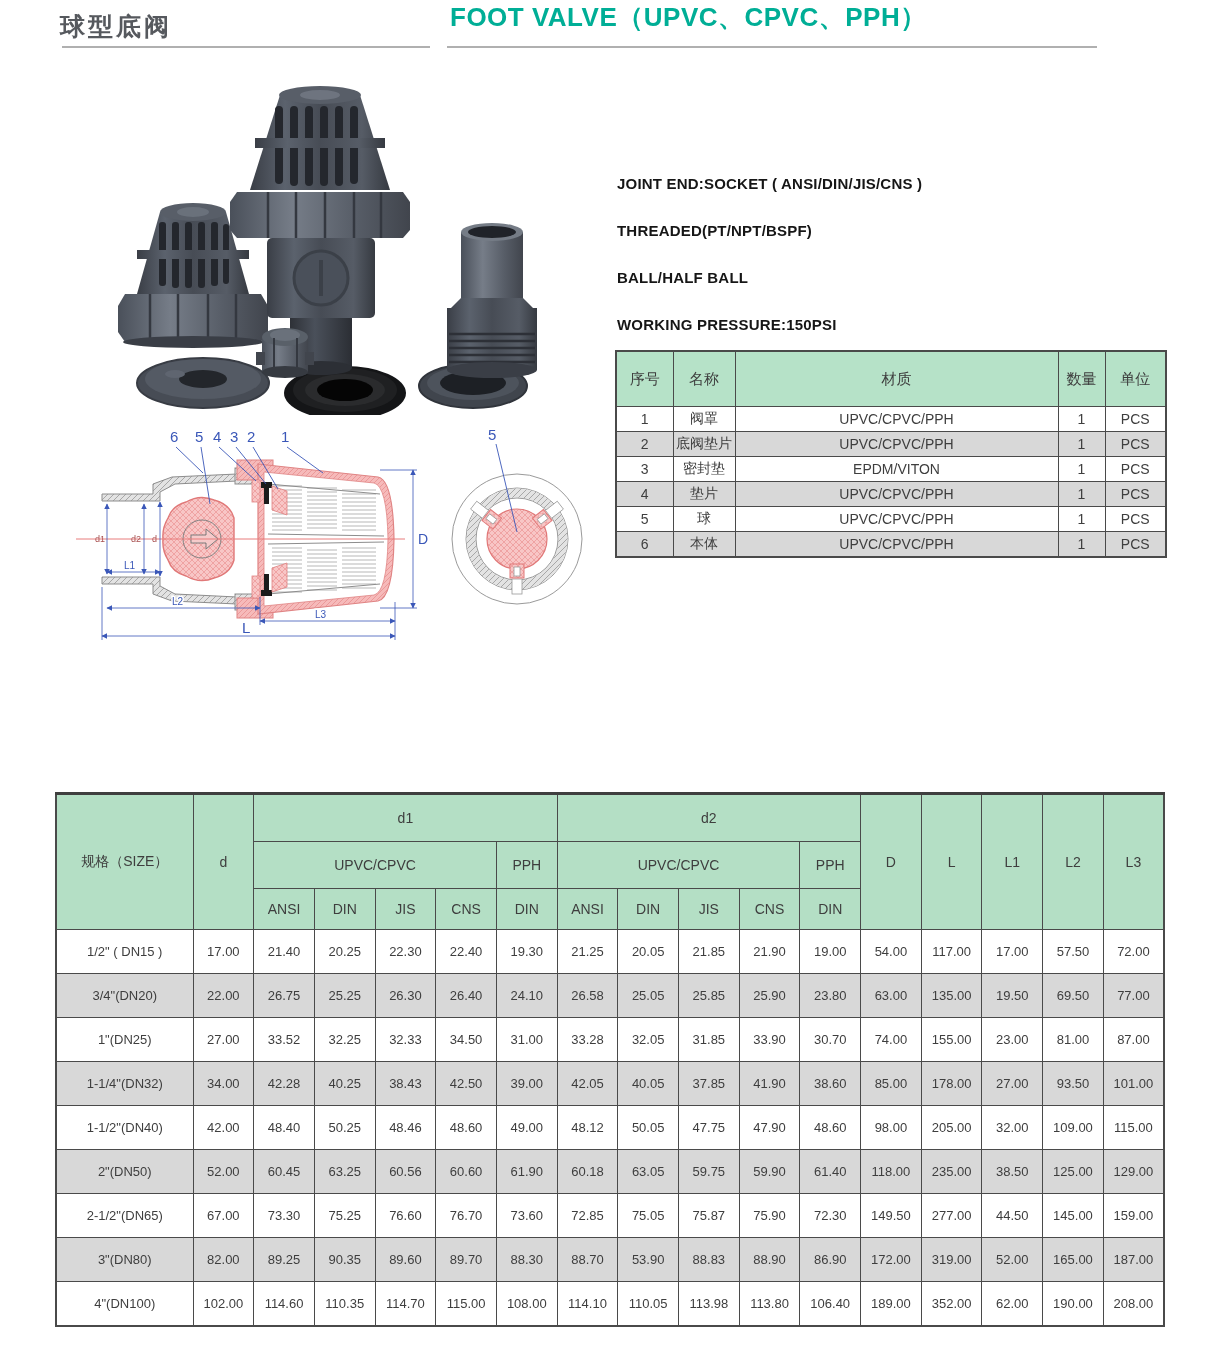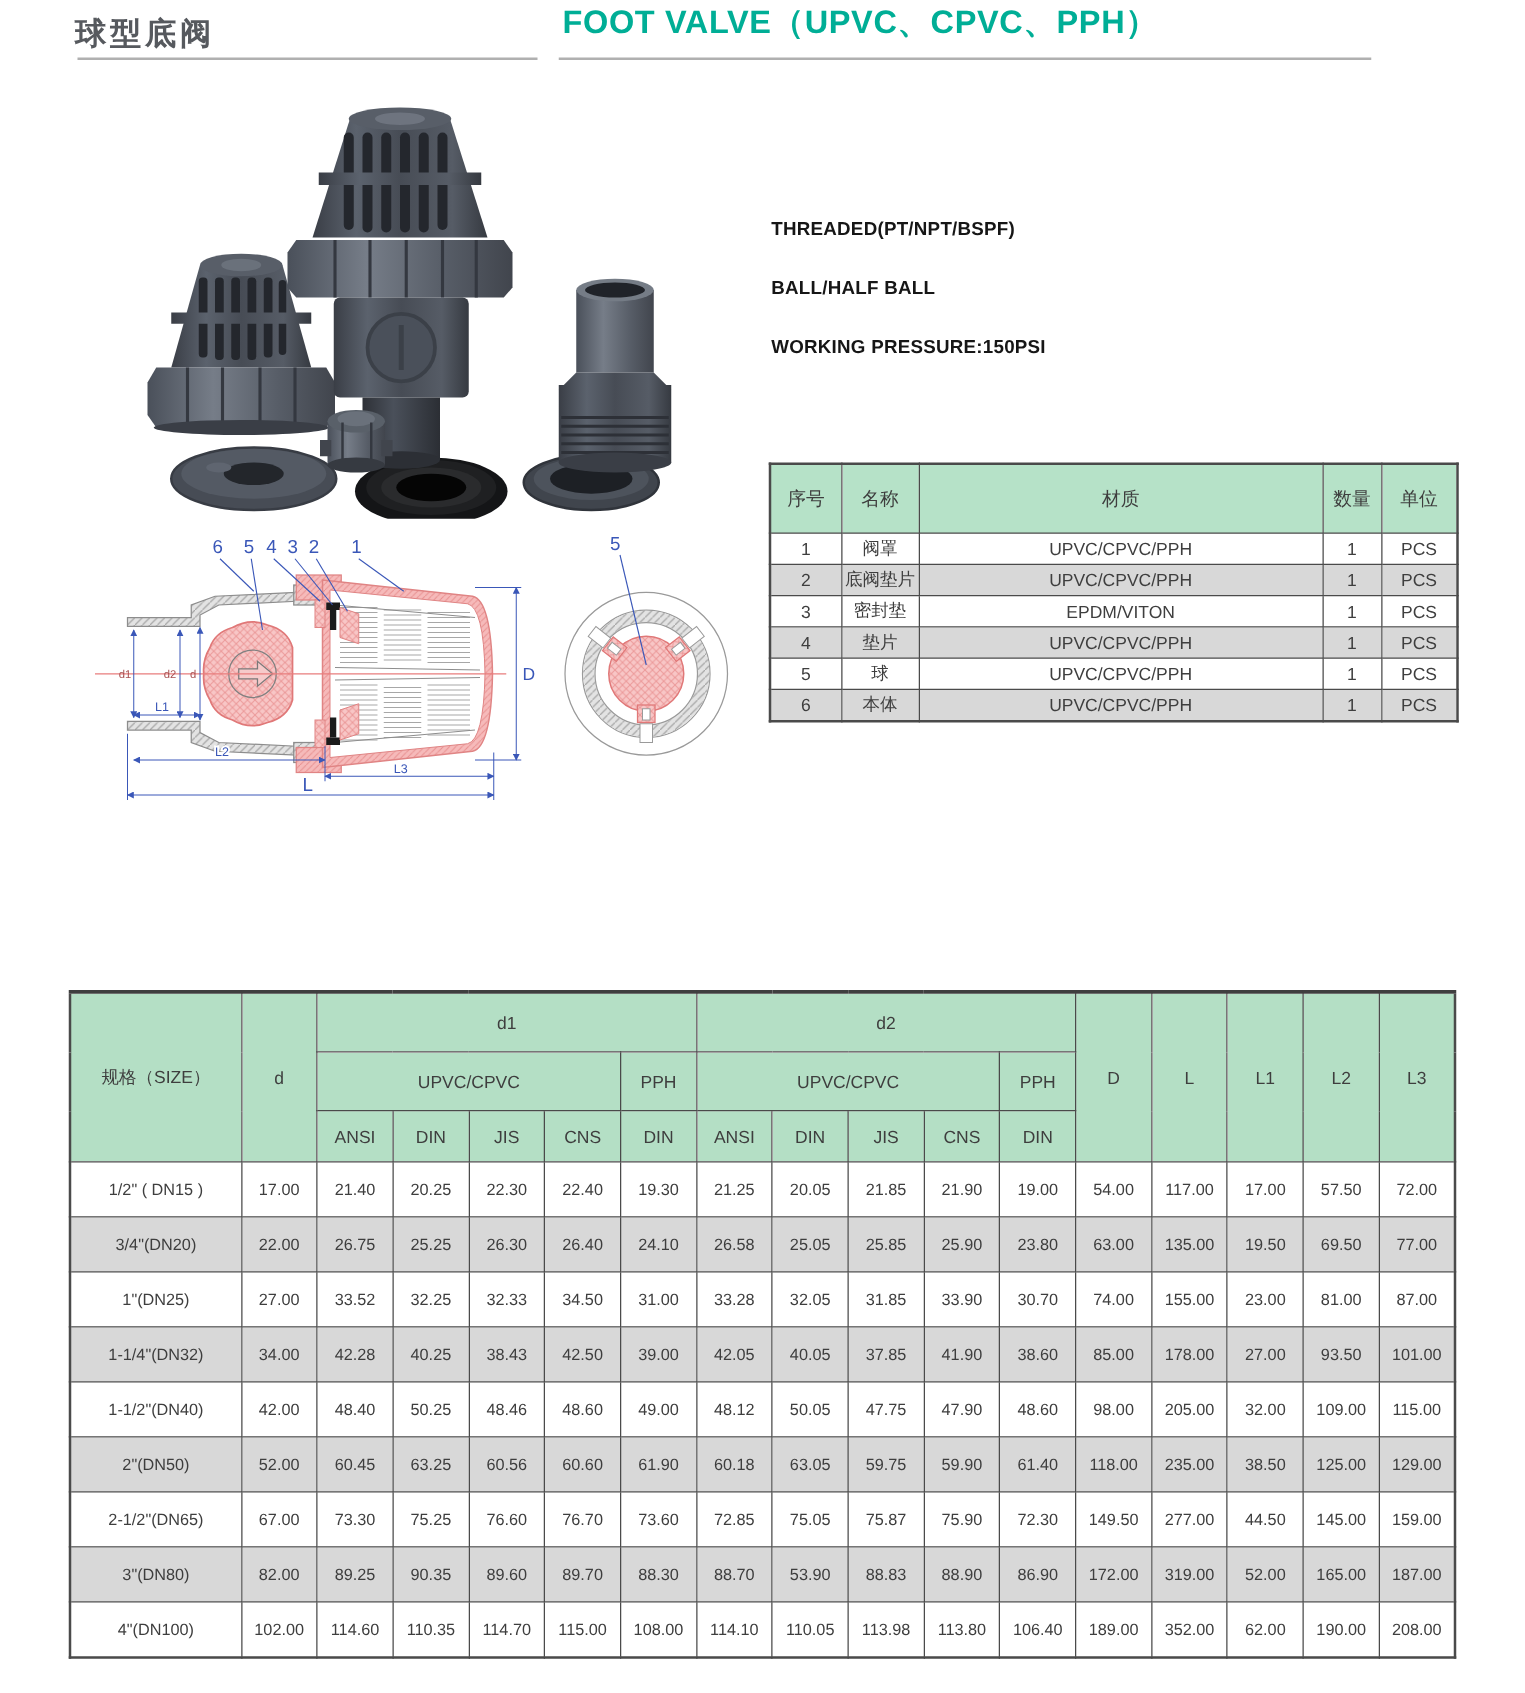--- a/index.html
+++ b/index.html
@@ -9,21 +9,21 @@
   }
   
   .title-cn{position:absolute;left:60px;top:10px;font-size:25px;font-weight:bold;color:#56595e;letter-spacing:3px;}
   .rule-left{position:absolute;left:62px;top:46px;width:368px;height:2px;background:#b0b0b0;}
   .title-en{position:absolute;left:450px;top:0;font-size:26px;font-weight:bold;color:#00AE96;letter-spacing:0.5px;}
   .rule-right{position:absolute;left:447px;top:46px;width:650px;height:2px;background:#b0b0b0;}
   
   .specs{position:absolute;left:617px;top:160px;width:560px;}
   .spec-line{height:47px;line-height:47px;font-size:15px;font-weight:bold;color:#161616;letter-spacing:0.2px;}
   
-  .parts-table{position:absolute;left:615px;top:370px;width:550px;border-collapse:collapse;table-layout:fixed;border:2px solid #4a4a4a;}
+  .parts-table{position:absolute;left:615px;top:350px;width:550px;border-collapse:collapse;table-layout:fixed;border:2px solid #4a4a4a;}
   .parts-table th,.parts-table td{border:1px solid #4a4a4a;text-align:center;vertical-align:middle;color:#3e3e3e;overflow:hidden;}
   .parts-table thead th{background:#b6e2c8;height:52px;font-weight:normal;font-size:15px;}
   .parts-table td{height:22px;font-size:14px;background:#fff;}
   .parts-table tr.alt td{background:#d8d8d8;}
   
   .unit-note{position:absolute;left:55px;top:816px;width:1110px;text-align:center;font-size:13px;font-weight:normal;color:#2b2b2b;}
   .dim-table{position:absolute;left:55px;top:792px;width:1110px;border-collapse:collapse;table-layout:fixed;border:2px solid #4a4a4a;border-top:3px solid #3f3f3f;}
   .dim-table th,.dim-table td{border:1px solid #4a4a4a;text-align:center;vertical-align:middle;color:#3e3e3e;overflow:hidden;}
   .dim-table thead th{background:#b4dfc5;font-weight:normal;font-size:14px;}
   .dim-table tr.h1 th{height:44px;}
@@ -161,20 +161,21 @@
           <line x1="374" y1="261" x2="460" y2="261"></line>
         <line x1="374" y1="268" x2="460" y2="268"></line>
           <line x1="374" y1="275" x2="460" y2="275"></line>
         <line x1="374" y1="282" x2="460" y2="282"></line>
       </g>
       <ellipse cx="417" cy="290" rx="45" ry="8" fill="#3a3e46"></ellipse>
     </g>
   </svg>
 
   <div class="specs">
+    <div class="spec-line">JOINT END:SOCKET ( ANSI/DIN/JIS/CNS )</div>
     <div class="spec-line">THREADED(PT/NPT/BSPF)</div>
     <div class="spec-line">BALL/HALF BALL</div>
     <div class="spec-line">WORKING PRESSURE:150PSI</div>
   </div>
 
   <table class="parts-table">
     <colgroup>
         <col style="width:57px">
         <col style="width:62px">
         <col style="width:323px">

